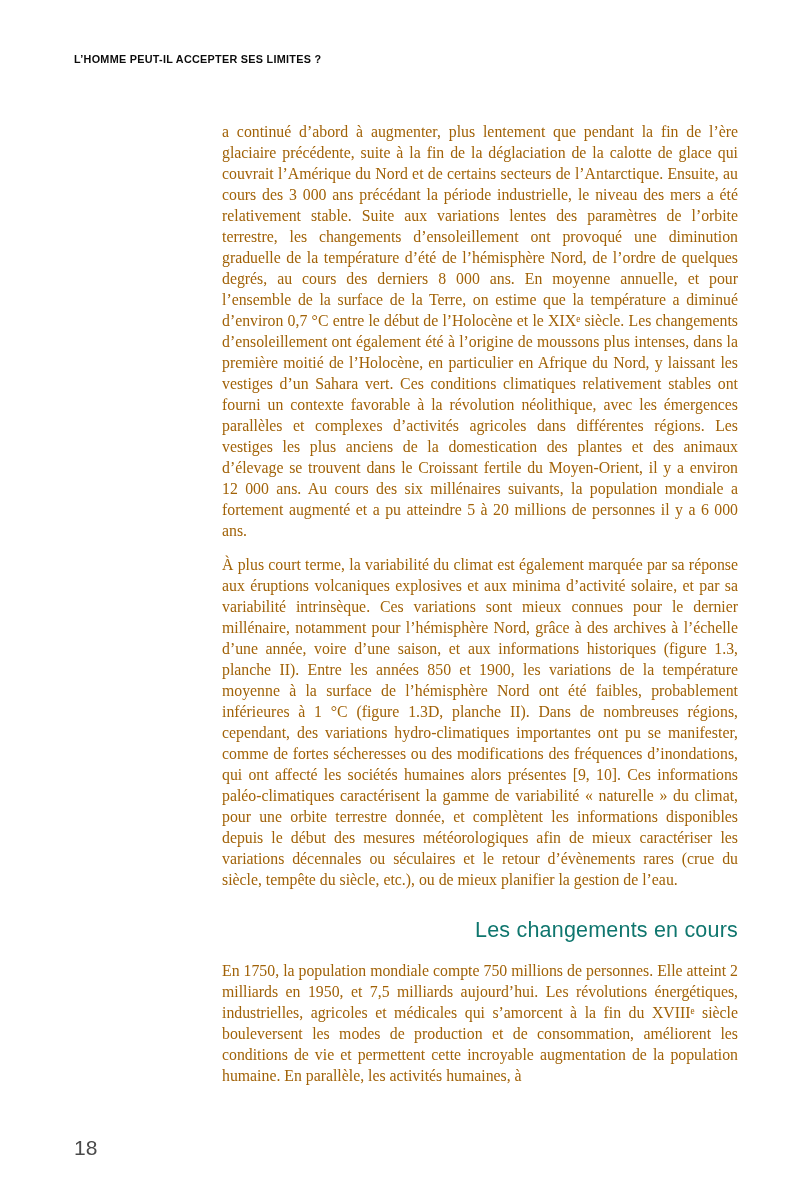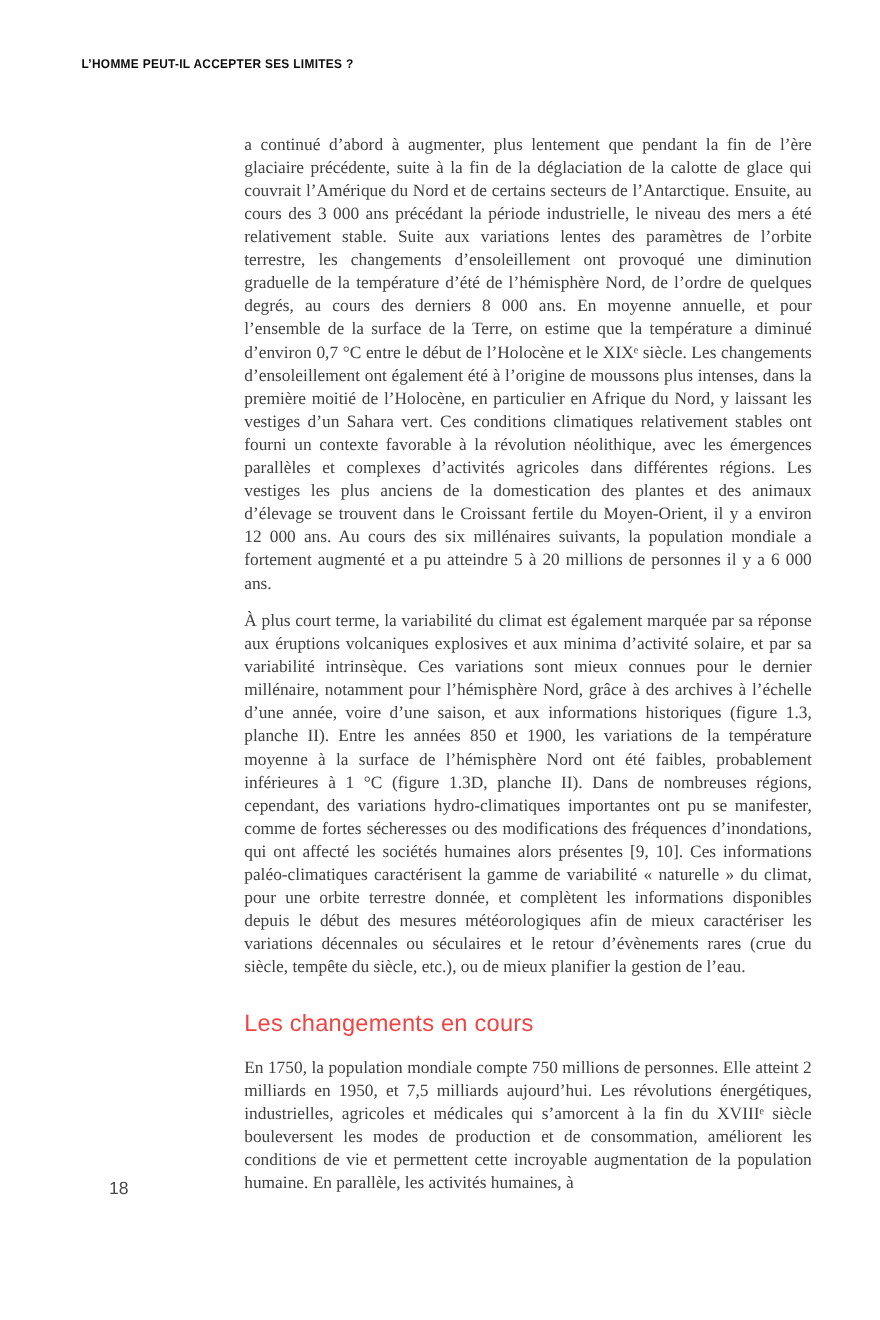--- a/index.html
+++ b/index.html
@@ -34,41 +34,41 @@
     left: 222px;
     top: 121px;
     width: 516px;
   }
   .body-para {
     margin: 0 0 13px 0;
     font-family: "Liberation Serif", "DejaVu Serif", serif;
     font-size: 15.8px;
     line-height: 21px;
     text-align: justify;
-    color: #404040;
+    color: #a16207;
     hyphens: auto;
     -webkit-hyphens: auto;
   }
   .section-heading {
     margin: 28px 0 17px 0;
     font-family: "Liberation Sans", "DejaVu Sans", sans-serif;
     font-weight: 500;
     font-size: 21.5px;
     letter-spacing: 0.2px;
-    color: #ef4444;
+    color: #0f766e;
+    text-align: right;
   }
   .page-number {
     position: absolute;
     left: 74px;
-    top: 1072px;
+    top: 1136px;
     font-family: "Liberation Sans", "DejaVu Sans", sans-serif;
     font-weight: 400;
-    font-size: 16px;
+    font-size: 21px;
     color: #4a4a4a;
-    margin-left: 25px;
   }
 </style>
 </head>
 <body>
 
 <div class="page">
 
   <div class="running-header">L’HOMME PEUT-IL ACCEPTER SES LIMITES&nbsp;?</div>
 
   <div class="text-column">

